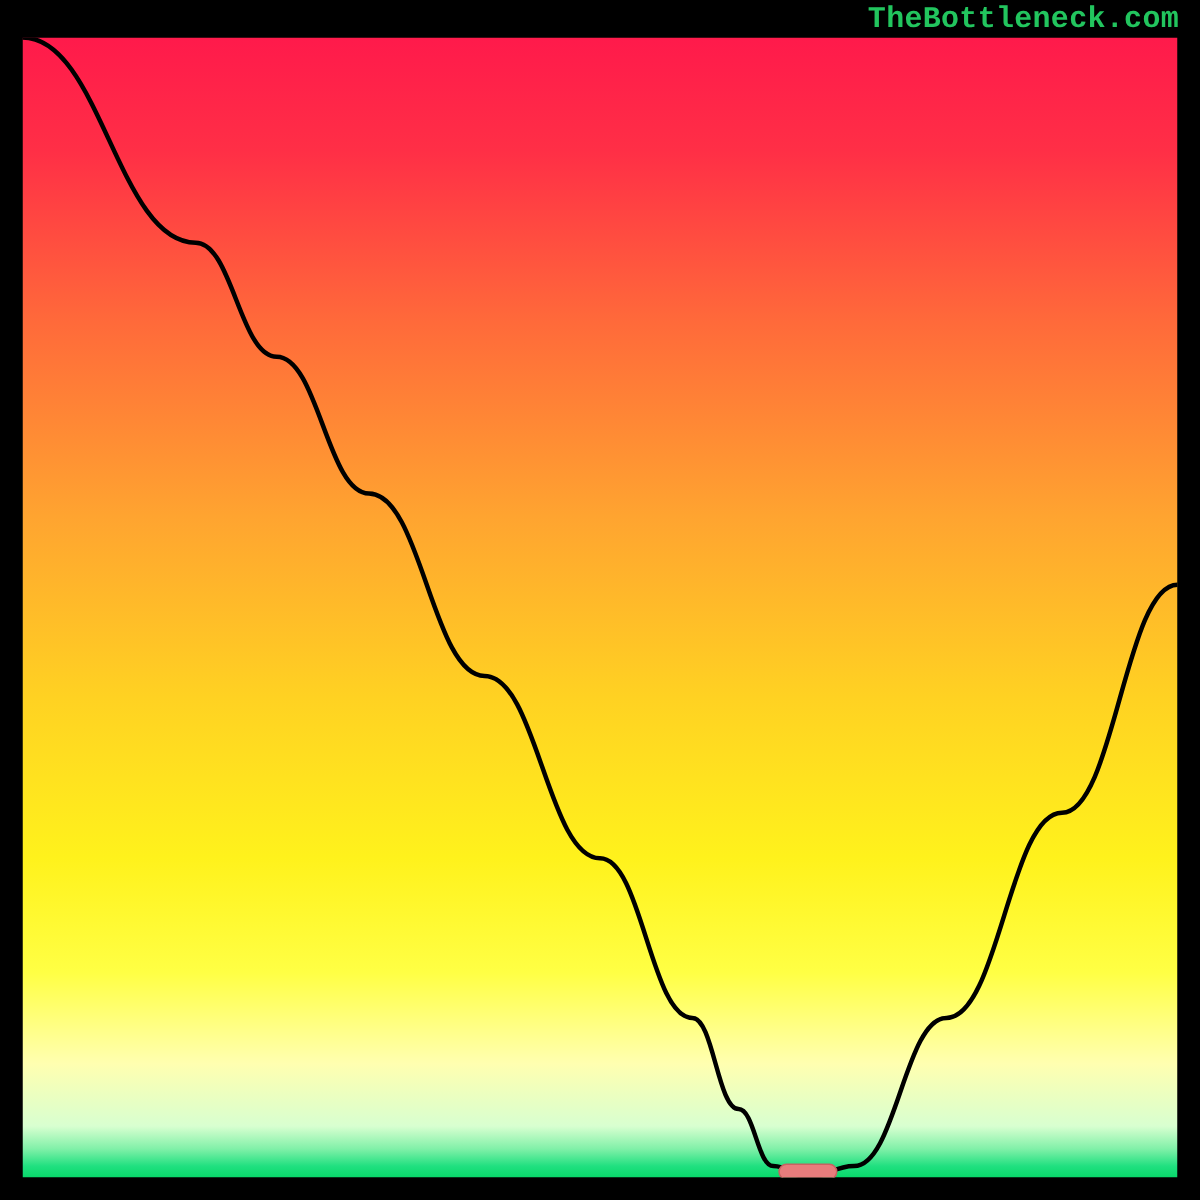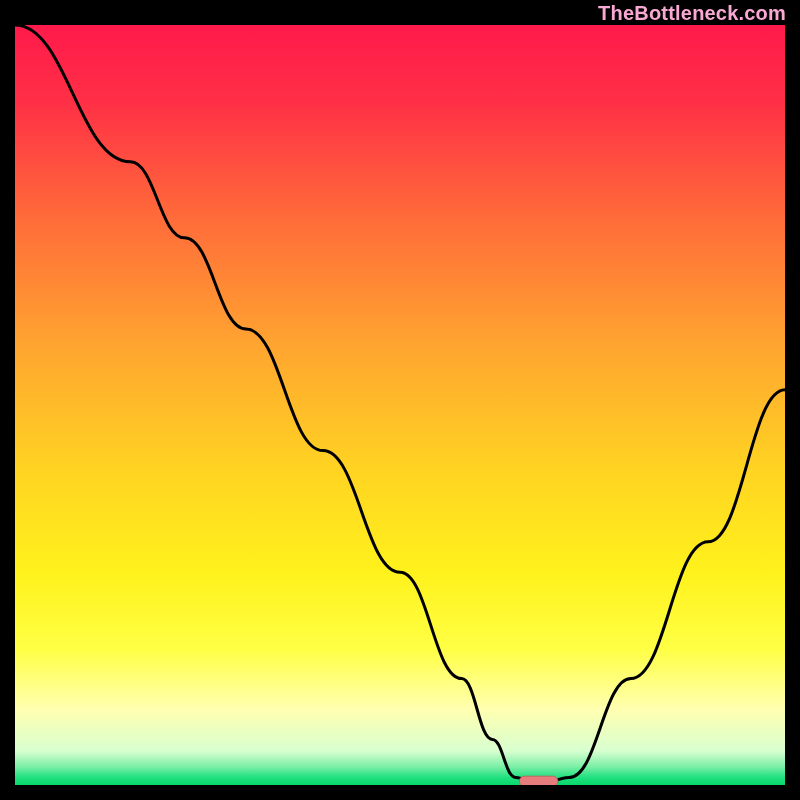--- a/index.html
+++ b/index.html
@@ -22,24 +22,24 @@
     position: absolute;
     left: 0;
     top: 0;
     width: 770px;
     height: 760px;
   }
   .watermark {
     position: absolute;
     top: 2px;
     right: 14px;
-    font-family: Liberation Sans, sans-serif;
+    font-family: Liberation Mono, monospace;
     font-size: 20px;
     font-weight: bold;
-    color: #f9a8d4;
+    color: #22c55e;
     letter-spacing: 0.2px;
   }
   svg { display: block; }
 </style>
 </head>
 <body>
 
 <div class="watermark">TheBottleneck.com</div>
 
 <div class="frame">

